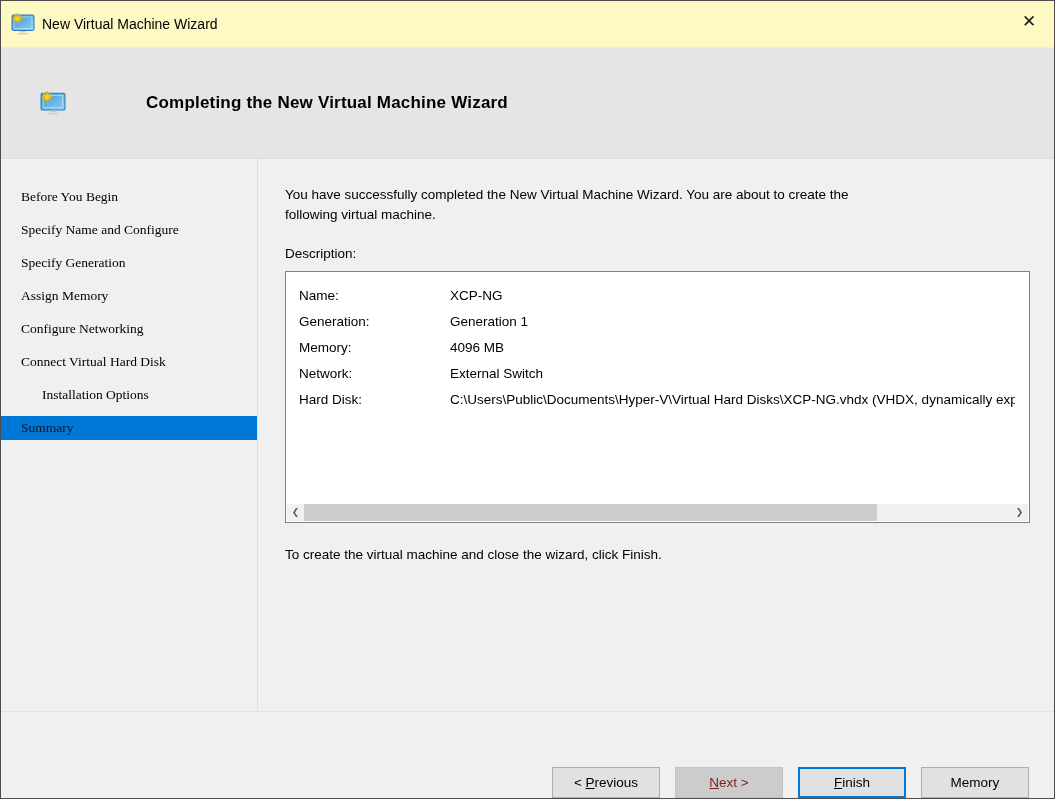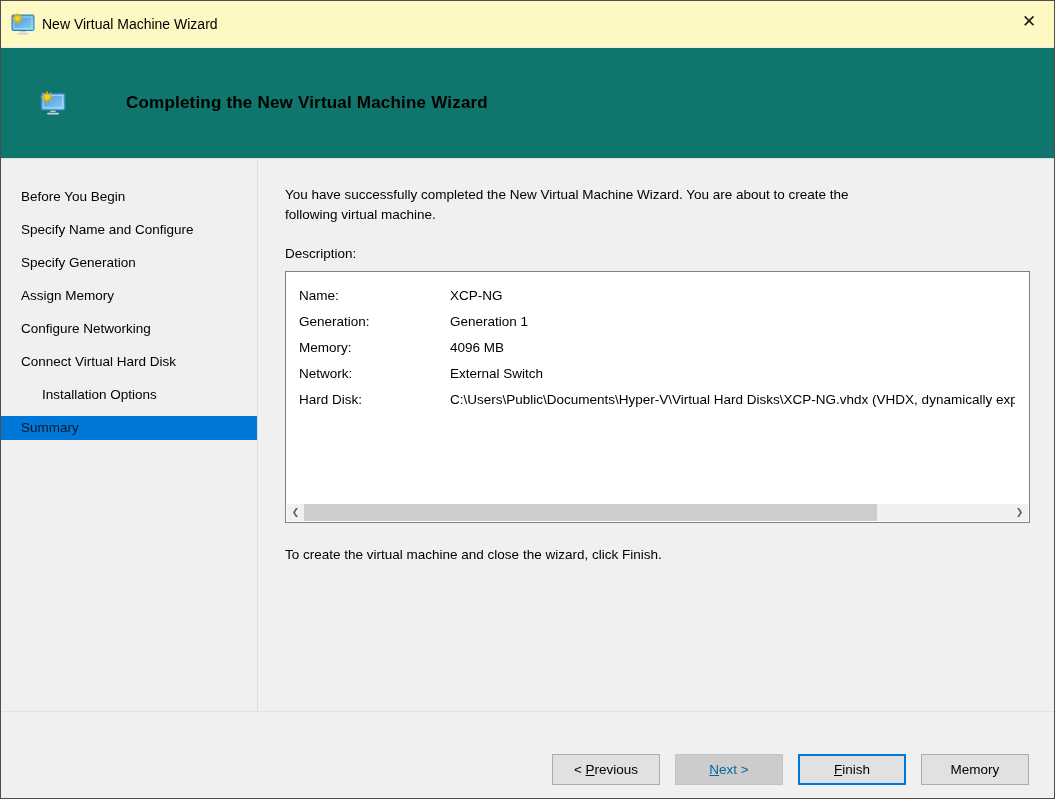--- a/index.html
+++ b/index.html
@@ -31,44 +31,46 @@
   .titlebar-text { font-size: 14px; color: #000; }
   .close-btn {
     position: absolute; right: 0; top: 0;
     width: 50px; height: 40px;
     display: flex; align-items: center; justify-content: center;
     font-size: 17px; color: #1a1a1a; cursor: pointer;
   }
   
   .header {
     height: 111px;
-    background: #0f766e;
+    background: #e5e5e5;
     border-bottom: 1px solid #dfdfdf;
     display: flex; align-items: center;
     flex: 0 0 auto;
+    gap: 20px;
   }
   .header .page-icon { width: 28px; height: 26px; margin-left: 38px; }
   .header-title {
     font-size: 17px; font-weight: bold;
     margin-left: 59px;
     letter-spacing: 0.2px;
   }
   
   .body {
     flex: 1 1 auto;
     display: flex;
     background: #f0f0f0;
     border-bottom: 1px solid #e3e3e3;
     min-height: 0;
   }
   .sidebar {
     width: 257px;
     flex: 0 0 257px;
     border-right: 1px solid #dfdfdf;
     padding-top: 21px;
+    font-family: Liberation Serif, serif;
   }
   .nav-item {
     height: 33px; line-height: 33px;
     padding-left: 20px;
     font-size: 13.5px;
     color: #000;
     cursor: default;
     white-space: nowrap;
   }
   .nav-item.indent { padding-left: 41px; }
@@ -137,38 +139,38 @@
     background: #cdcdcd;
     cursor: pointer;
   }
   .finish-hint { font-size: 13.5px; margin-top: 24px; }
   
   .footer {
     flex: 0 0 86px;
     background: #f0f0f0;
     display: flex;
     justify-content: flex-end;
-    align-items: center;
+    align-items: flex-end;
     padding: 28px 25px 0 0;
     gap: 15px;
   }
   .btn {
     width: 108px; height: 31px;
     background: #e1e1e1;
     border: 1px solid #adadad;
     font-family: "Liberation Sans", "DejaVu Sans", sans-serif;
     font-size: 13.5px;
     color: #000;
     display: flex; align-items: center; justify-content: center;
     cursor: pointer;
   }
   .btn.disabled {
     background: #cccccc;
     border-color: #c3c3c3;
-    color: #0369a1;
+    color: #7f1d1d;
     cursor: default;
   }
   .btn.default {
     border: 2px solid #0078d7;
   }
   .access-key { text-decoration: underline; }
 </style>
 </head>
 <body>
 

